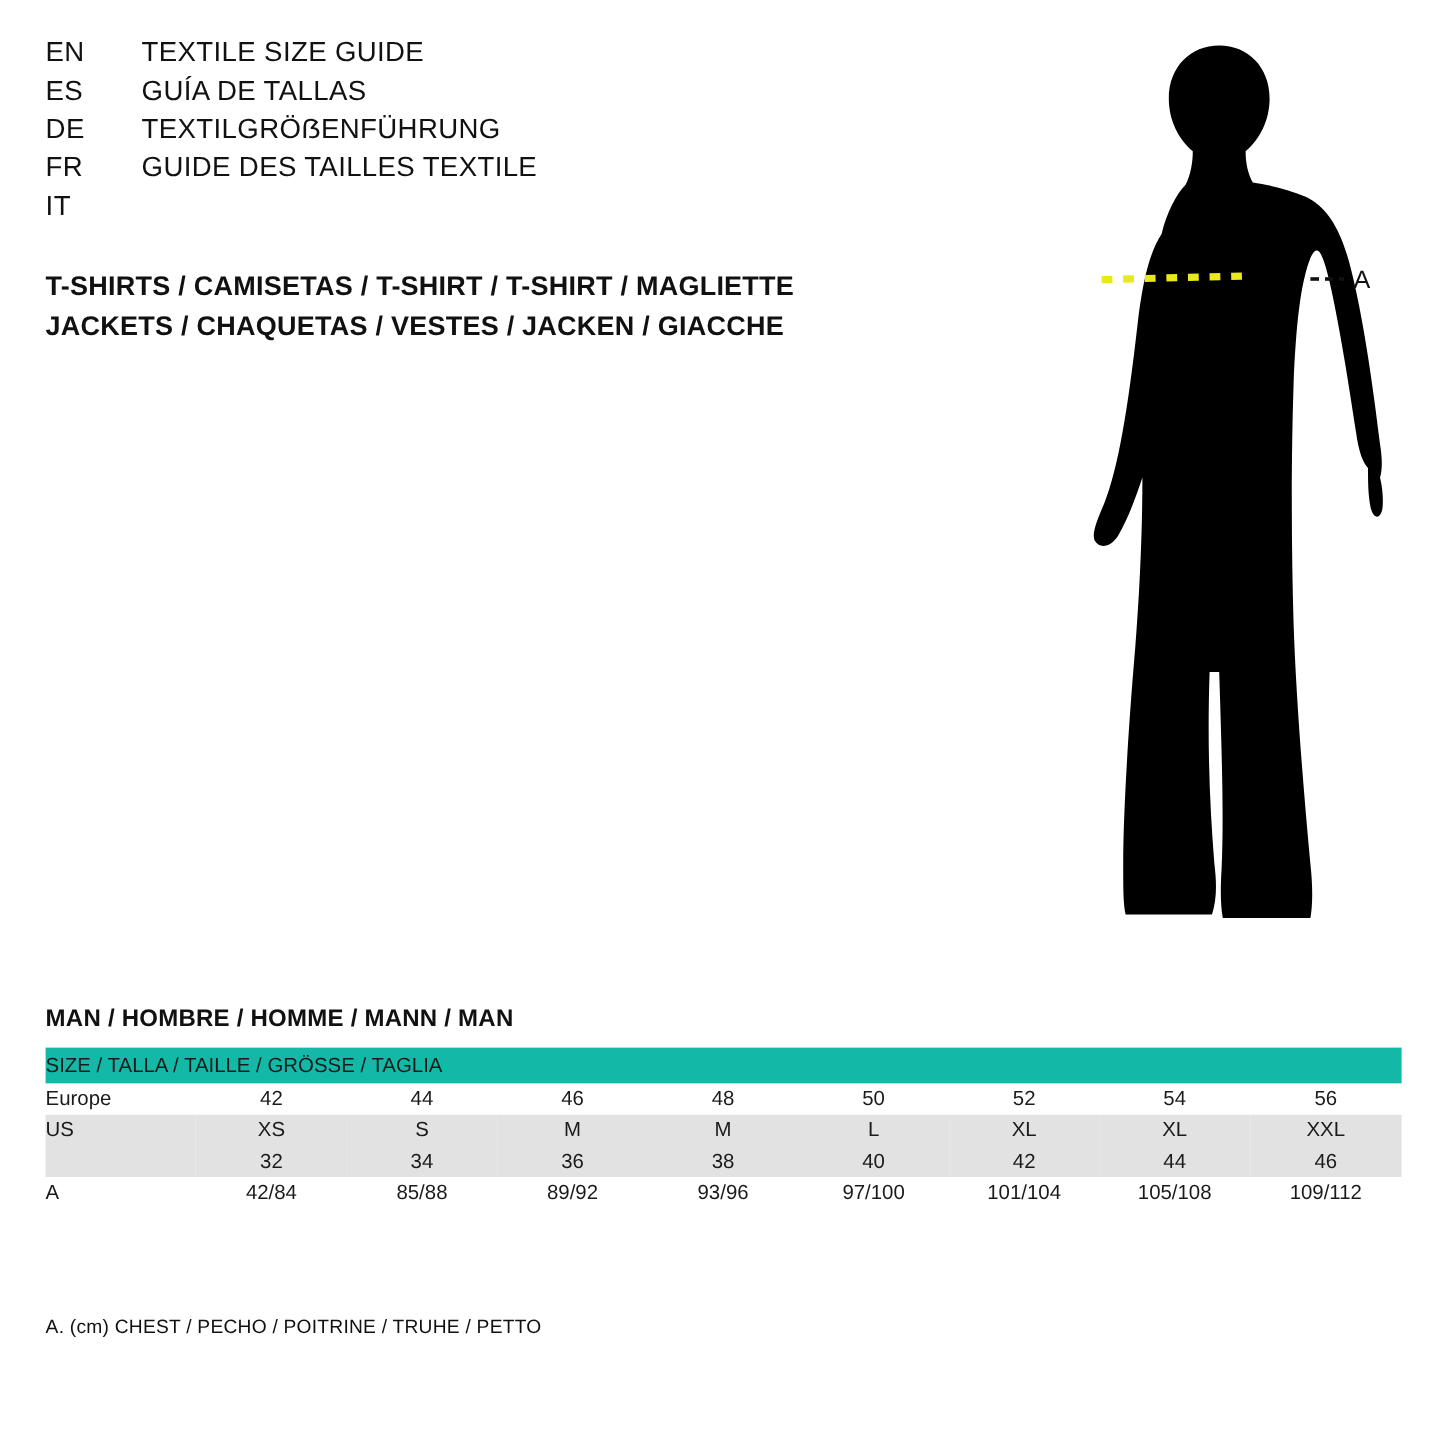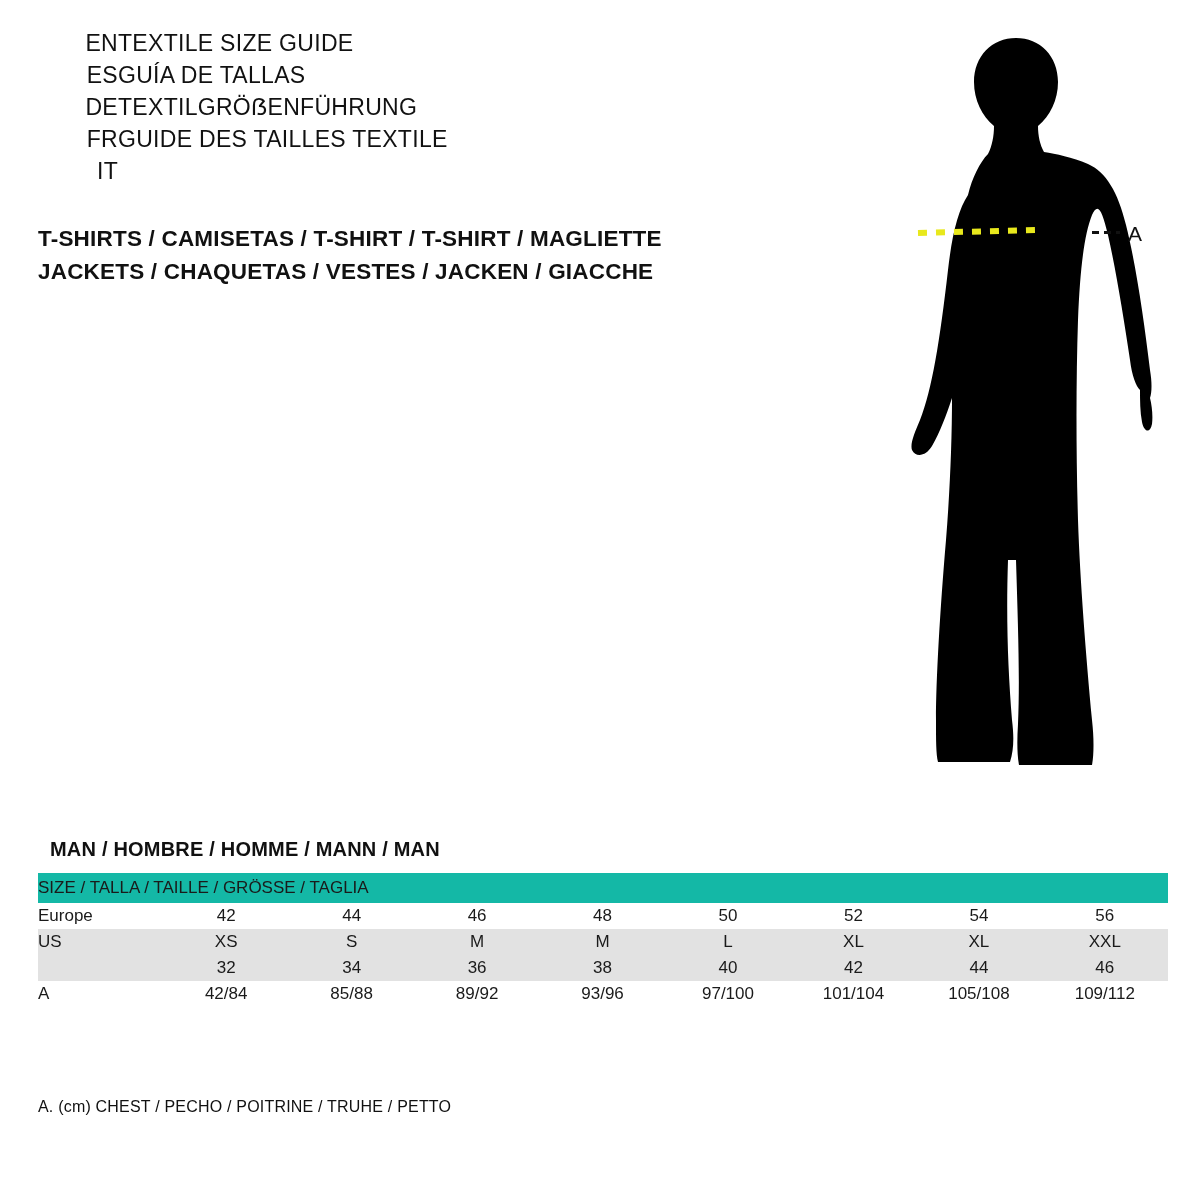--- a/index.html
+++ b/index.html
@@ -26,21 +26,20 @@
   .lang-row {
     display: flex;
     align-items: baseline;
     height: 32px;
   }
   .lang-code {
     width: 80px;
     font-size: 23px;
     letter-spacing: 0.3px;
     color: #111;
-    text-align: right;
   }
   .lang-text {
     font-size: 23px;
     letter-spacing: 0.3px;
     color: #111;
   }
 
   .category-block {
     position: absolute;
     left: 38px;
@@ -88,21 +87,20 @@
     left: 38px;
     top: 838px;
     width: 1130px;
   }
   .man-title {
     font-size: 20px;
     font-weight: bold;
     letter-spacing: 0.2px;
     margin-bottom: 12px;
     color: #111;
-    margin-left: 12px;
   }
   table.size-table {
     border-collapse: collapse;
     width: 1130px;
     table-layout: fixed;
   }
   table.size-table td {
     font-size: 17px;
     color: #1a1a1a;
     height: 26px;

